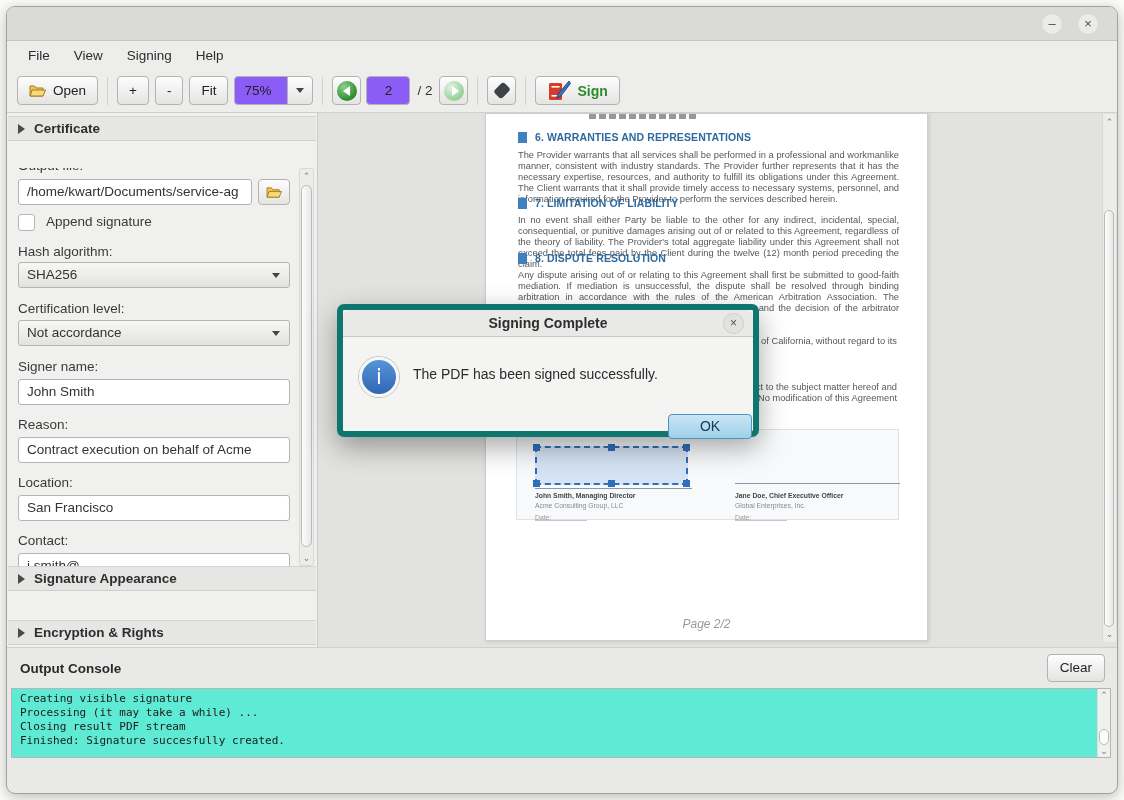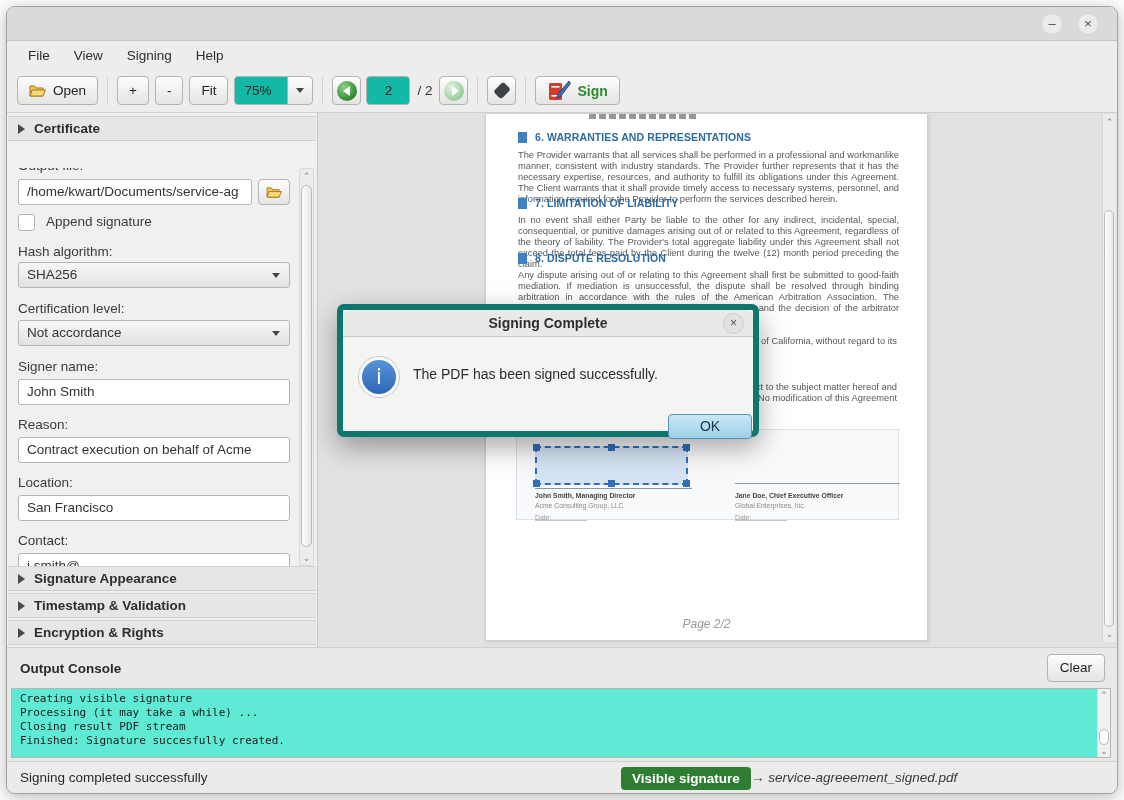--- a/index.html
+++ b/index.html
@@ -17,21 +17,21 @@
 
   
   .menubar { position:absolute; left:0; top:34px; right:0; height:28px; background:#ededec; display:flex; align-items:center; padding-left:10px; gap:2px; }
   .menu-item { font-size:13.5px; color:#2d2d2d; padding:4px 11px; border-radius:3px; }
 
   
   .toolbar { position:absolute; left:0; top:62px; right:0; height:44px; background:#ededec; border-bottom:1px solid #cfcfce; display:flex; align-items:center; padding-left:10px; }
   .tbtn { height:29px; display:inline-flex; align-items:center; gap:6px; padding:0 11px; font-size:13.5px; color:#222;
           background:linear-gradient(#fdfdfd,#e4e4e3); border:1px solid #b3b3b1; border-radius:4px; }
   .tsep { width:1px; height:28px; background:#d0d0cf; margin:0 9px; }
-  .tfield { height:29px; background:#14b8a6; border:1px solid #b3b3b1; border-radius:4px; font-size:13.5px; color:#222; display:inline-flex; align-items:center; }
+  .tfield { height:29px; background:#8b5cf6; border:1px solid #b3b3b1; border-radius:4px; font-size:13.5px; color:#222; display:inline-flex; align-items:center; }
   .zoom-combo { width:54px; padding-left:9px; border-radius:4px 0 0 4px; }
   .zoom-arrow-btn { width:26px; height:29px; margin-left:-1px; border-radius:0 4px 4px 0; background:linear-gradient(#fdfdfd,#e4e4e3); border:1px solid #b3b3b1; display:inline-flex; align-items:center; justify-content:center; }
   .caret-down { width:0; height:0; border-left:4px solid transparent; border-right:4px solid transparent; border-top:5px solid #444; }
   .navbtn { width:29px; height:29px; display:inline-flex; align-items:center; justify-content:center; background:linear-gradient(#fdfdfd,#e4e4e3); border:1px solid #b3b3b1; border-radius:4px; }
   .orb { width:20px; height:20px; border-radius:50%; position:relative; }
   .orb.prev { background:radial-gradient(circle at 35% 30%, #8ed08e, #2e8b2e 70%); }
   .orb.next { background:radial-gradient(circle at 35% 30%, #e2f3e2, #97ce97 70%); }
   .orb .tri-l { position:absolute; left:6px; top:5px; width:0; height:0; border-top:5px solid transparent; border-bottom:5px solid transparent; border-right:7px solid #fff; }
   .orb .tri-r { position:absolute; left:8px; top:5px; width:0; height:0; border-top:5px solid transparent; border-bottom:5px solid transparent; border-left:7px solid #fff; }
   .page-field { width:44px; justify-content:center; }
@@ -225,24 +225,20 @@
           <div class="sb-arrow" style="top:2px">⌃</div>
           <div class="sb-thumb" style="top:16px;height:362px"></div>
           <div class="sb-arrow" style="bottom:2px">⌄</div>
         </div>
       </div>
 
       <div class="acc-hdr" style="top:453px">
         <div class="tri-collapsed"></div>
         <span>Signature Appearance</span>
       </div>
-      <div class="acc-hdr" style="top:480px">
-        <div class="tri-collapsed"></div>
-        <span>Timestamp &amp; Validation</span>
-      </div>
       <div class="acc-hdr" style="top:507px">
         <div class="tri-collapsed"></div>
         <span>Encryption &amp; Rights</span>
       </div>
     </div>
 
     <div class="preview">
       <div class="page">
         <div class="pdf-top-clip"></div>
 
@@ -319,19 +315,14 @@
 Closing result PDF stream
 Finished: Signature succesfully created.</pre>
       <div class="cs-scroll">
         <div class="sb-arrow" style="top:1px">⌃</div>
         <div class="cs-thumb"></div>
         <div class="sb-arrow" style="bottom:1px">⌄</div>
       </div>
     </div>
   </div>
 
-  <div class="statusbar">
-    <div class="status-text">Signing completed successfully</div>
-    <div class="badge">Visible signature</div>
-    <div class="result-file">→ service-agreeement_signed.pdf</div>
-  </div>
 
 </div>
 
 </body></html>

